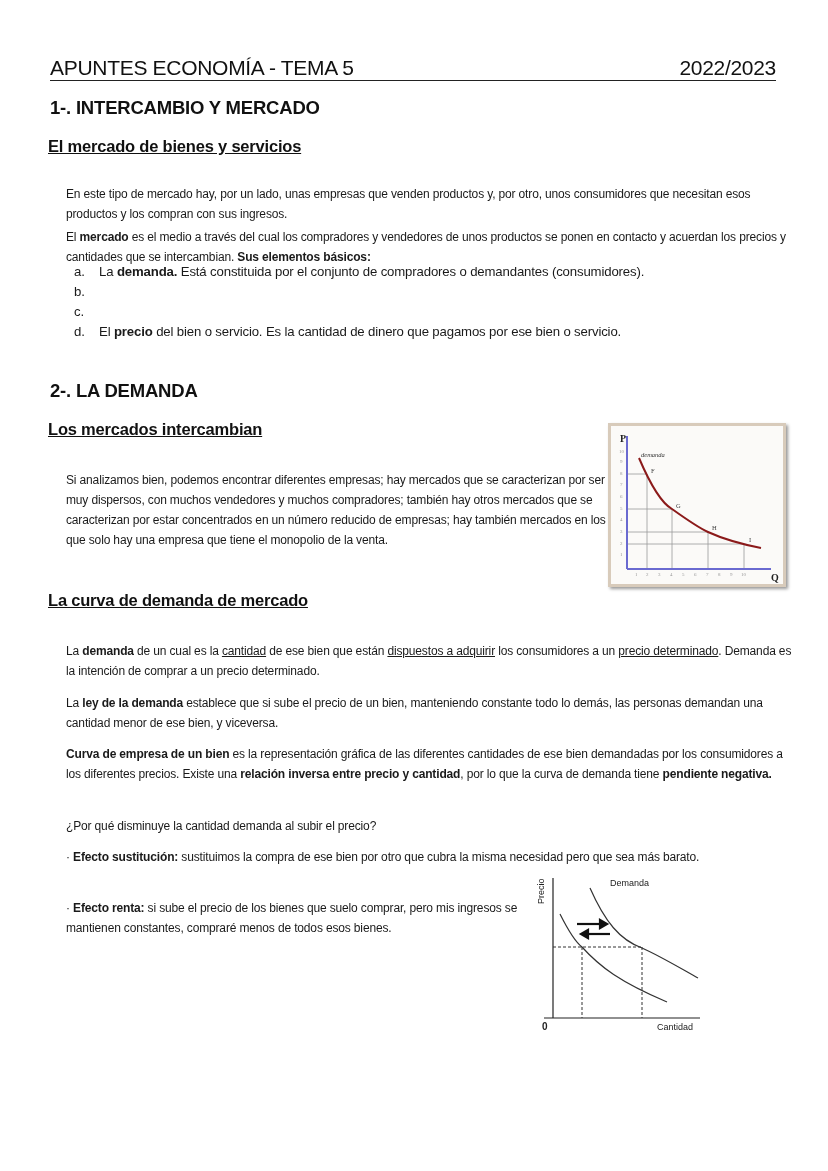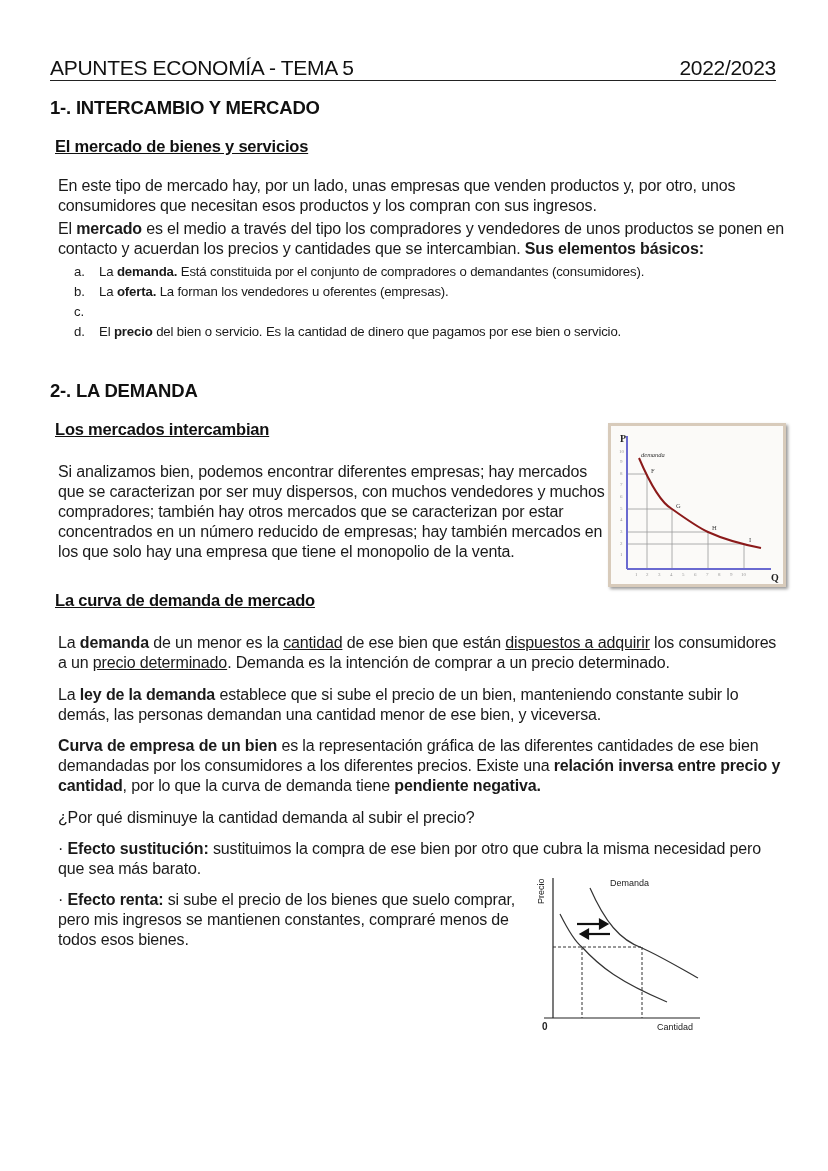--- a/index.html
+++ b/index.html
@@ -2,22 +2,22 @@
 <html><head>
 <meta charset="utf-8">
 <style>
   html, body { margin: 0; padding: 0; background: #ffffff; }
   body { width: 828px; height: 1171px; position: relative; overflow: hidden;
          font-family: "Liberation Sans", sans-serif; color: #1a1a1a; }
   .page-header { position: absolute; left: 50px; top: 52px; width: 726px; height: 28px;
          border-bottom: 1.5px solid #222; display: flex; justify-content: space-between; align-items: flex-end; }
   .page-header span { font-size: 21px; line-height: 24px; color: #111; letter-spacing: -0.3px; }
   .h1 { position: absolute; left: 50px; font-size: 18.5px; font-weight: bold; color: #111; margin: 0; letter-spacing: -0.2px; text-align: right; }
-  .h2 { position: absolute; left: 55px; font-size: 16.5px; font-weight: bold; text-decoration: underline; color: #111; margin: 0; letter-spacing: -0.2px; }
-  .para { position: absolute; left: 50px; font-size: 16px; line-height: 20px; color: #1a1a1a; margin: 8px; letter-spacing: -0.15px; }
+  .h2 { position: absolute; left: 48px; font-size: 16.5px; font-weight: bold; text-decoration: underline; color: #111; margin: 0; letter-spacing: -0.2px; }
+  .para { position: absolute; left: 50px; font-size: 12px; line-height: 20px; color: #1a1a1a; margin: 16px; letter-spacing: -0.15px; }
   .para b { font-weight: bold; text-align: right; }
   .para u { text-decoration: underline; }
   .list { position: absolute; left: 74px; top: 262px; margin: 0; padding: 0; list-style: none; }
   .list li { font-size: 13.2px; line-height: 20px; display: flex; letter-spacing: -0.15px; }
   .list .marker { width: 25px; display: inline-block; }
   .chart-frame { position: absolute; left: 608px; top: 423px; width: 178px; height: 164px;
          background: #fbfaf8; border: 3px solid #d8cbbb; box-shadow: 2px 2px 3px #999; box-sizing: border-box; }
   .chart2 { position: absolute; left: 530px; top: 872px; width: 180px; height: 168px; }
 </style>
 </head>
@@ -26,30 +26,29 @@
 <div class="page-header">
   <span>APUNTES ECONOMÍA - TEMA 5</span>
   <span>2022/2023</span>
 </div>
 
 <h1 class="h1" style="top:97px">1-. INTERCAMBIO Y MERCADO</h1>
 <h2 class="h2" style="top:137px">El mercado de bienes y servicios</h2>
 
 <p class="para" style="top:168px; width:730px">En este tipo de mercado hay, por un lado, unas empresas que venden productos y, por otro, unos consumidores que necesitan esos productos y los compran con sus ingresos.</p>
 
-<p class="para" style="top:211px; width:730px"><span>El </span><b>mercado</b><span> es el medio a través del tipo los compradores y vendedores de unos productos se ponen en contacto y acuerdan los precios y cantidades que se intercambian. </span><b>Sus elementos básicos:</b></p>
+<p class="para" style="top:211px; width:730px"><span>El </span><b>mercado</b><span> es el medio a través del cual los compradores y vendedores de unos productos se ponen en contacto y acuerdan los precios y cantidades que se intercambian. </span><b>Sus elementos básicos:</b></p>
 
 <ol class="list">
   <li>
       <span class="marker">a.</span>
       <span><span>La </span><b>demanda.</b><span> Está constituida por el conjunto de compradores o demandantes (consumidores).</span></span>
     </li>
   <li>
       <span class="marker">b.</span>
-      <span><span>La </span><b>oferta.</b><span> La forman los vendedores u oferentes (empresas).</span></span>
     </li>
   <li>
       <span class="marker">c.</span>
     </li>
   <li>
       <span class="marker">d.</span>
       <span><span>El </span><b>precio</b><span> del bien o servicio. Es la cantidad de dinero que pagamos por ese bien o servicio.</span></span>
     </li>
 </ol>
 
@@ -108,23 +107,23 @@
       <text x="40" y="47">F</text>
       <text x="65" y="82">G</text>
       <text x="101" y="104">H</text>
       <text x="138" y="116">I</text>
     </g>
   </svg>
 </div>
 
 <h2 class="h2" style="top:591px">La curva de demanda de mercado</h2>
 
-<p class="para" style="top:625px; width:730px"><span>La </span><b>demanda</b><span> de un menor es la </span><u>cantidad</u><span> de ese bien que están </span><u>dispuestos a adquirir</u><span> los consumidores a un </span><u>precio determinado</u><span>. Demanda es la intención de comprar a un precio determinado.</span></p>
+<p class="para" style="top:625px; width:730px"><span>La </span><b>demanda</b><span> de un cual es la </span><u>cantidad</u><span> de ese bien que están </span><u>dispuestos a adquirir</u><span> los consumidores a un </span><u>precio determinado</u><span>. Demanda es la intención de comprar a un precio determinado.</span></p>
 
-<p class="para" style="top:677px; width:730px"><span>La </span><b>ley de la demanda</b><span> establece que si sube el precio de un bien, manteniendo constante subir lo demás, las personas demandan una cantidad menor de ese bien, y viceversa.</span></p>
+<p class="para" style="top:677px; width:730px"><span>La </span><b>ley de la demanda</b><span> establece que si sube el precio de un bien, manteniendo constante todo lo demás, las personas demandan una cantidad menor de ese bien, y viceversa.</span></p>
 
 <p class="para" style="top:728px; width:730px"><b>Curva de empresa de un bien</b><span> es la representación gráfica de las diferentes cantidades de ese bien demandadas por los consumidores a los diferentes precios. Existe una </span><b>relación inversa entre precio y cantidad</b><span>, por lo que la curva de demanda tiene </span><b>pendiente negativa.</b></p>
 
 <p class="para" style="top:800px; width:730px">¿Por qué disminuye la cantidad demanda al subir el precio?</p>
 
 <p class="para" style="top:831px; width:730px"><span>· </span><b>Efecto sustitución:</b><span> sustituimos la compra de ese bien por otro que cubra la misma necesidad pero que sea más barato.</span></p>
 
 <p class="para" style="top:882px; width:470px"><span>· </span><b>Efecto renta:</b><span> si sube el precio de los bienes que suelo comprar, pero mis ingresos se mantienen constantes, compraré menos de todos esos bienes.</span></p>
 
 <div class="chart2">

